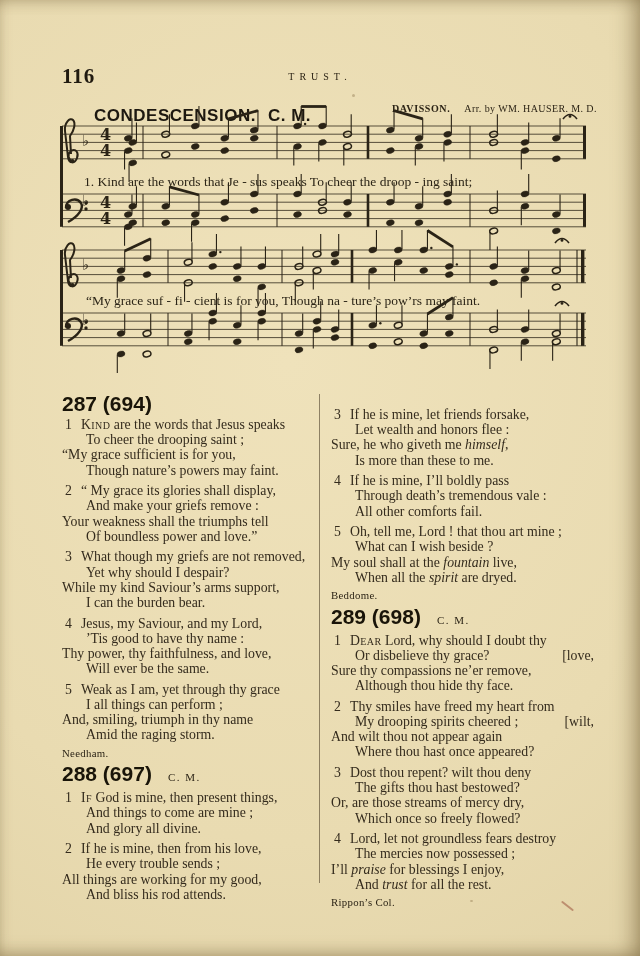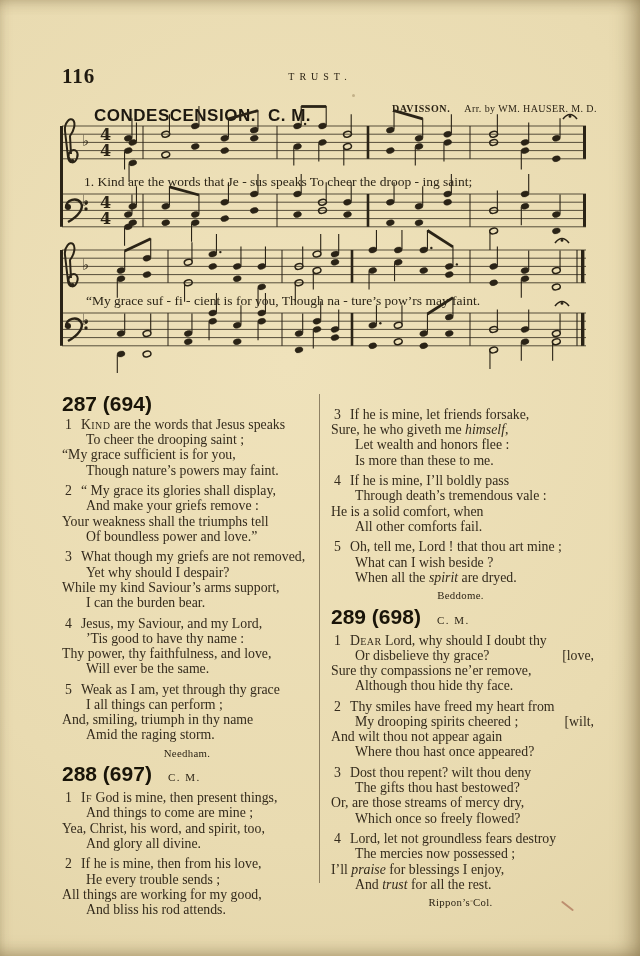--- a/index.html
+++ b/index.html
@@ -33,21 +33,21 @@
     line-height:20px;color:#191408;margin:3px 0 3px;}
   .hymn-heading .hmeter{font-family:"Liberation Serif",serif;font-weight:normal;font-size:11px;
     letter-spacing:1.5px;margin-left:16px;color:#2c2416;}
   .verse{margin:0 0 5.4px;}
   .vl{min-height:15.2px;}
   .vl.i{padding-left:24px;}
   .vl.f{padding-left:0;}
   .vnum{display:inline-block;width:16px;padding-left:3px;}
   .sc{font-variant:small-caps;letter-spacing:.4px;}
   .br{float:right;}
-  .attribution{text-align:center;font-size:10.8px;letter-spacing:.3px;margin:-2px 4px 3px 0;color:#2c2416;}
+  .attribution{text-align:left;font-size:10.8px;letter-spacing:.3px;margin:-2px 4px 3px 0;color:#2c2416;}
   .crease{left:560px;top:905px;width:15px;height:2px;border-radius:2px;
     background:rgba(150,72,52,.5);transform:rotate(38deg);}
   .speck{border-radius:50%;background:rgba(120,95,55,.35);}
 </style>
 </head>
 <body>
 
 <div class="page">
   <div class="abs page-number">116</div>
   <div class="abs running-head">TRUST.</div>
@@ -428,46 +428,45 @@
         <div class="vl n"><span class="vnum">5</span>Weak as I am, yet through thy grace</div>
         <div class="vl i">I all things can perform ;</div>
         <div class="vl f">And, smiling, triumph in thy name</div>
         <div class="vl i">Amid the raging storm.</div>
       </div>
       <div class="attribution">Needham.</div>
       <div class="hymn-heading"><span>288 (697)</span><span class="hmeter">C. M.</span></div>
       <div class="verse">
         <div class="vl n"><span class="vnum">1</span><span class="sc">If</span> God is mine, then present things,</div>
         <div class="vl i">And things to come are mine ;</div>
-        <div class="vl f">Yea, Christ, his word, and spirit, too,</div>
         <div class="vl i">And glory all divine.</div>
       </div>
       <div class="verse">
         <div class="vl n"><span class="vnum">2</span>If he is mine, then from his love,</div>
         <div class="vl i">He every trouble sends ;</div>
         <div class="vl f">All things are working for my good,</div>
         <div class="vl i">And bliss his rod attends.</div>
       </div>
     </div>
   <div id="col-right" class="col">
       <div class="verse">
         <div class="vl n"><span class="vnum">3</span>If he is mine, let friends forsake,</div>
+        <div class="vl i">Let wealth and honors flee :</div>
         <div class="vl f">Sure, he who giveth me <i>himself</i>,</div>
-        <div class="vl i">Let wealth and honors flee :</div>
         <div class="vl i">Is more than these to me.</div>
       </div>
       <div class="verse">
         <div class="vl n"><span class="vnum">4</span>If he is mine, I’ll boldly pass</div>
         <div class="vl i">Through death’s tremendous vale :</div>
-        <div class="vl f">He is a solid comfort, when</div>
         <div class="vl i">All other comforts fail.</div>
       </div>
       <div class="verse">
         <div class="vl n"><span class="vnum">5</span>Oh, tell me, Lord ! that thou art mine ;</div>
         <div class="vl i">What can I wish beside ?</div>
+        <div class="vl f">My soul shall at the <i>fountain</i> live,</div>
         <div class="vl i">When all the <i>spirit</i> are dryed.</div>
       </div>
       <div class="attribution">Beddome.</div>
       <div class="hymn-heading"><span>289 (698)</span><span class="hmeter">C. M.</span></div>
       <div class="verse">
         <div class="vl n"><span class="vnum">1</span><span class="sc">Dear</span> Lord, why should I doubt thy</div>
         <div class="vl i"><span class="br">[love,</span>Or disbelieve thy grace?</div>
         <div class="vl f">Sure thy compassions ne’er remove,</div>
         <div class="vl i">Although thou hide thy face.</div>
       </div>

